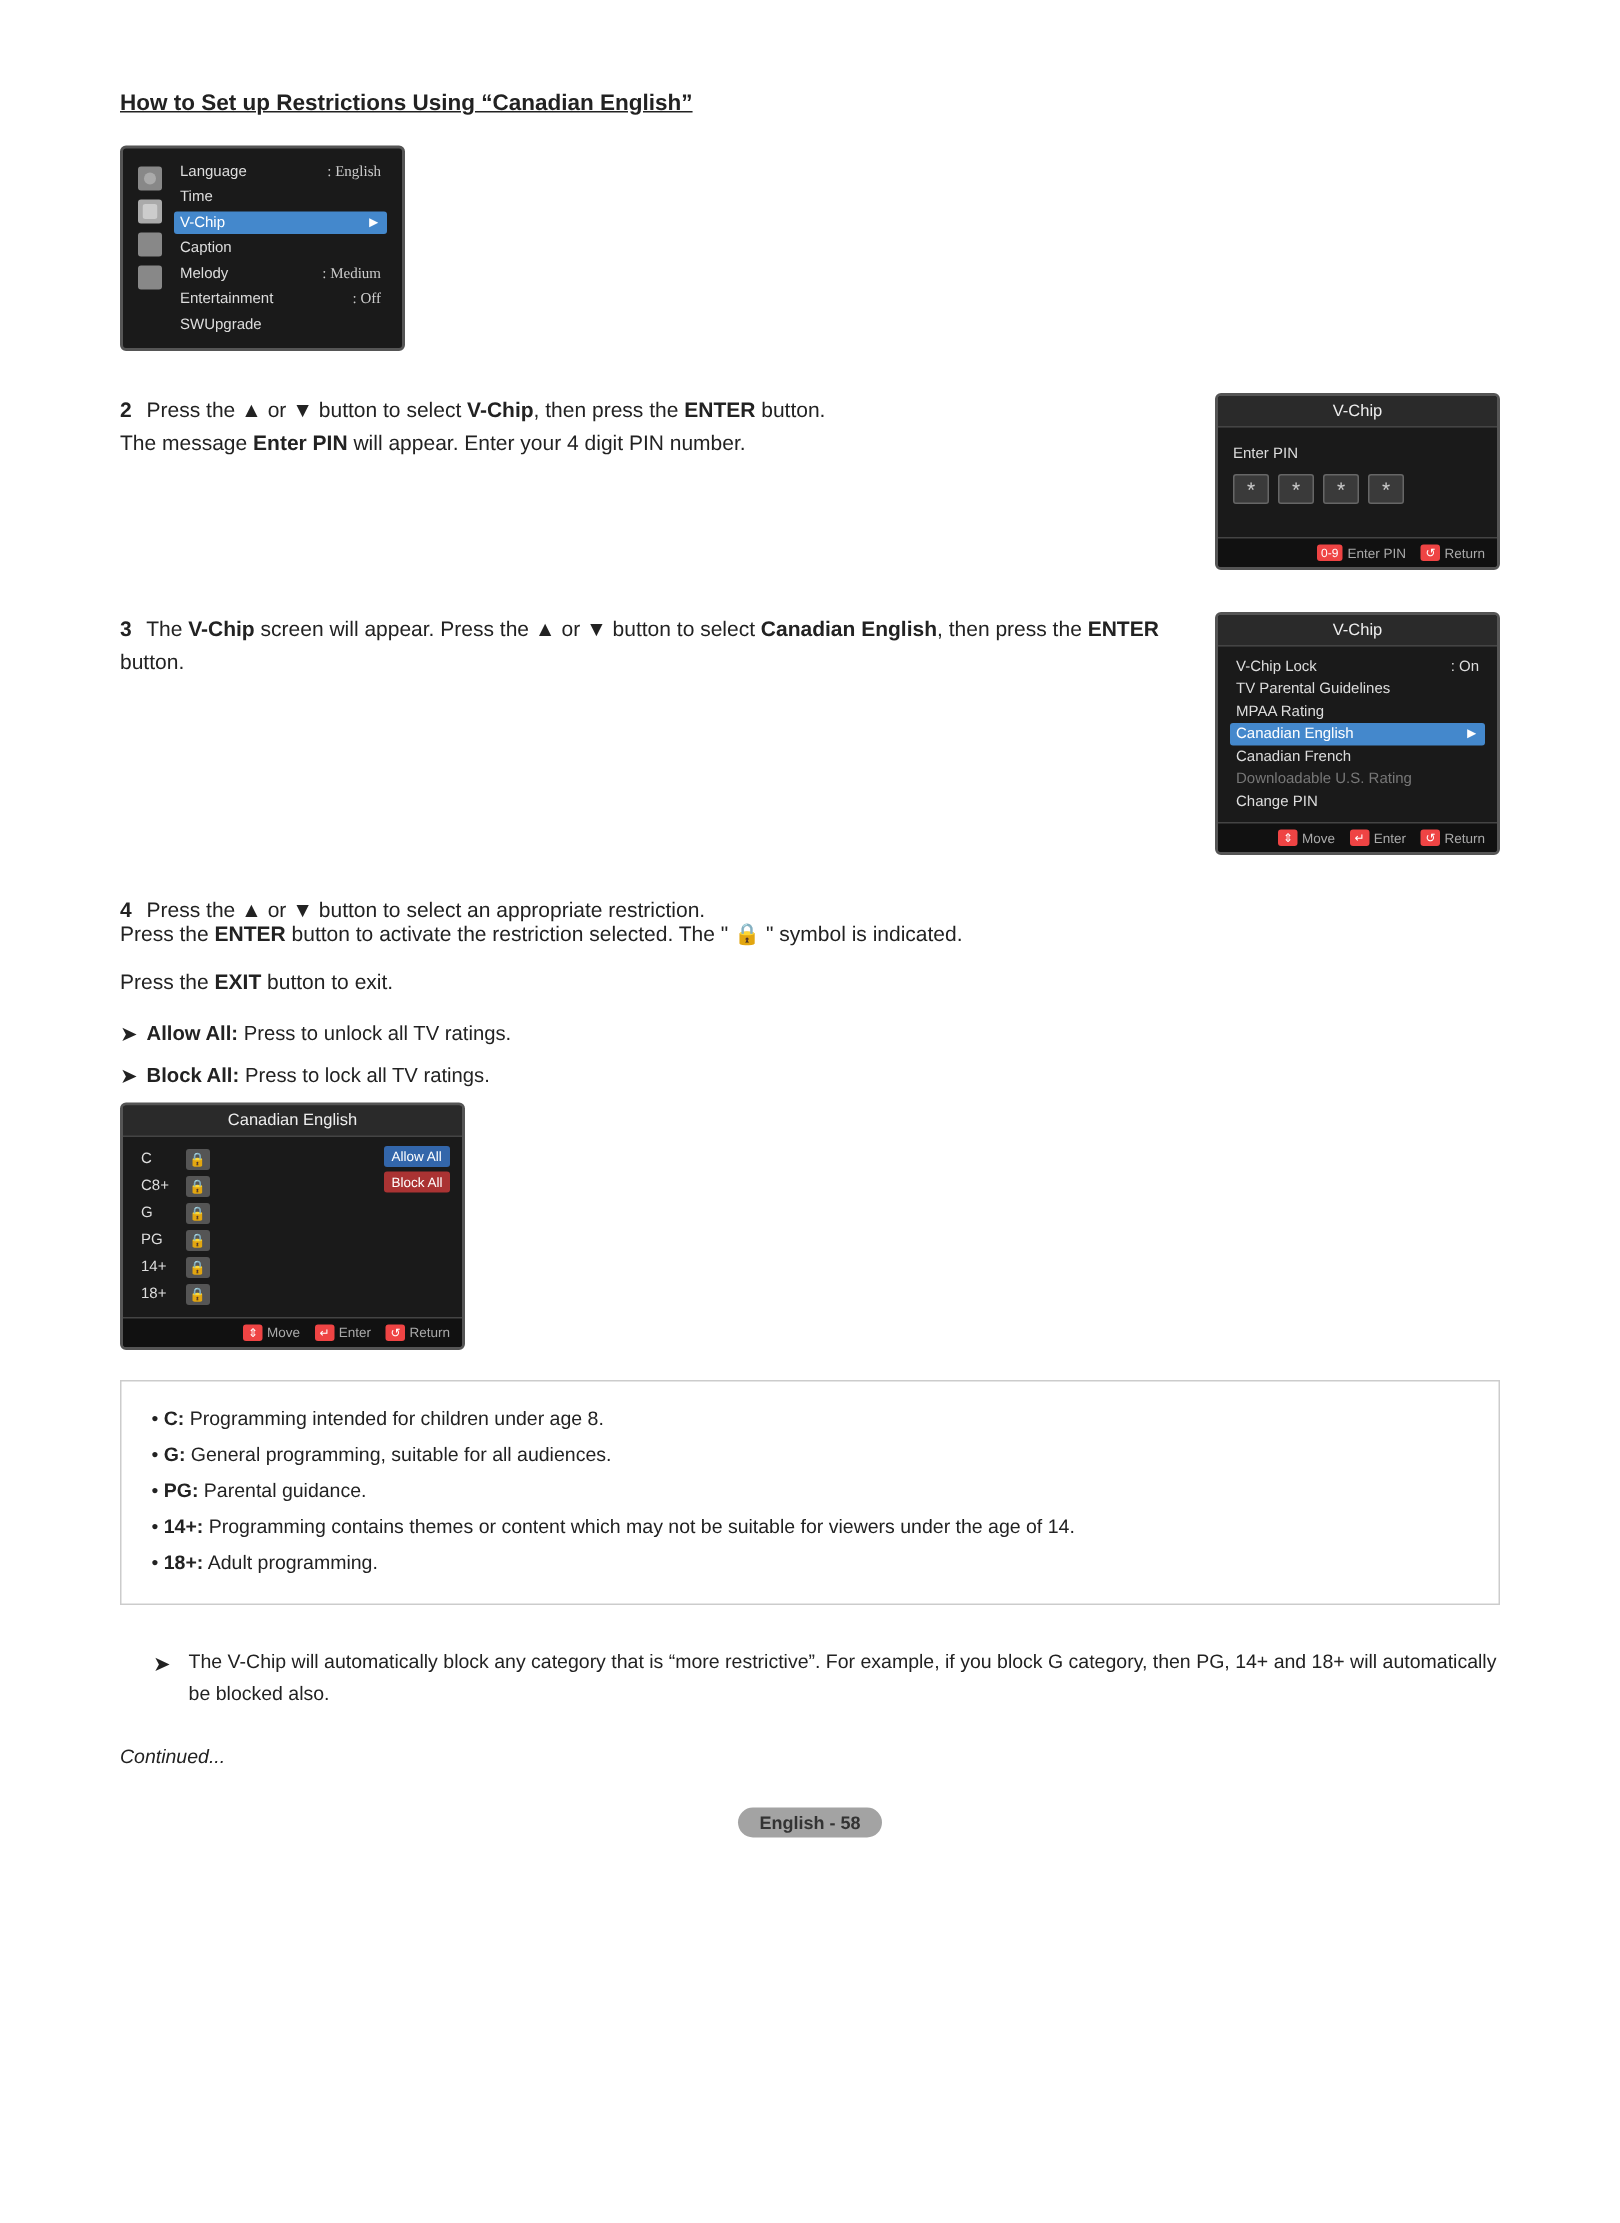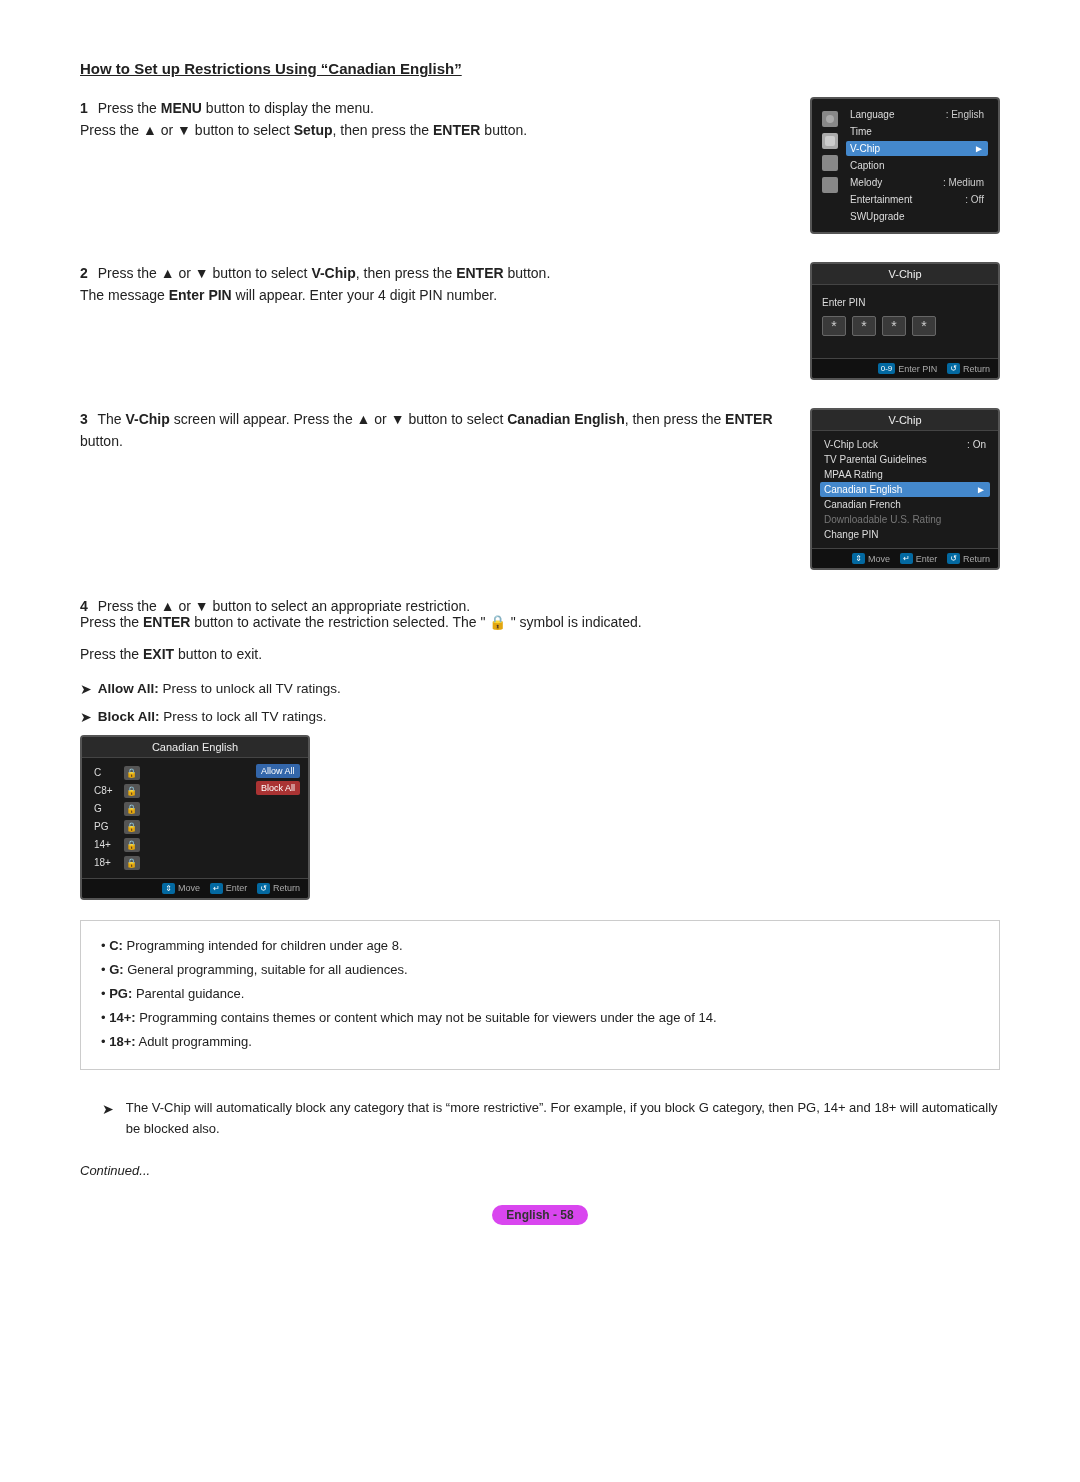--- a/index.html
+++ b/index.html
@@ -109,38 +109,39 @@
       color: #ddd;
     }
     .tv-menu-item.highlighted {
       background: #4488cc;
       color: #fff;
       border-radius: 2px;
     }
     .tv-menu-item .item-value {
       color: #ccc;
       font-size: 10px;
+      font-family: Liberation Serif, serif;
     }
     .tv-screen-footer {
       display: flex;
       justify-content: flex-end;
       gap: 10px;
       padding: 4px 8px;
       background: #111;
       border-top: 1px solid #444;
       font-size: 9px;
       color: #aaa;
     }
     .footer-btn {
       display: flex;
       align-items: center;
       gap: 3px;
     }
     .footer-btn-icon {
-      background: #0369a1;
+      background: #ef4444;
       border-radius: 2px;
       padding: 1px 3px;
       font-size: 8px;
       color: #fff;
     }
     
     .pin-screen-body {
       padding: 12px 10px;
     }
     .pin-label {
@@ -268,21 +269,21 @@
       margin-top: 23px;
     }
     
     .page-footer {
       text-align: center;
       margin-top: 30px;
       font-size: 12px;
       color: #333;
     }
     .page-footer span {
-      background: #d946ef;
+      background: #a3a3a3;
       padding: 3px 14px;
       border-radius: 10px;
       font-weight: bold;
     }
     
     .step4-container {
       display: flex;
       flex-direction: column;
       margin-bottom: 10px;
     }
@@ -298,27 +299,20 @@
 </head>
 <body>
 
 <div class="page-container">
 
   <div class="section-title">How to Set up Restrictions Using “Canadian English”</div>
 
   <div class="content-area">
 
     <div class="step-row">
-      <div class="step-text">
-        <span class="step-number">1</span>
-        <span>
-          Press the <b>MENU</b> button to display the menu.<br>
-          Press the ▲ or ▼ button to select <b>Setup</b>, then press the <b>ENTER</b> button.
-        </span>
-      </div>
       <div class="step-screen">
         <div class="tv-screen">
           <div class="tv-screen-body">
             <div class="tv-sidebar">
               <div class="tv-sidebar-icon">
                 <svg width="10" height="10" viewBox="0 0 10 10">
                     <circle cx="5" cy="5" r="4" fill="#aaa"></circle>
                   </svg>
               </div>
               <div class="tv-sidebar-icon active">

